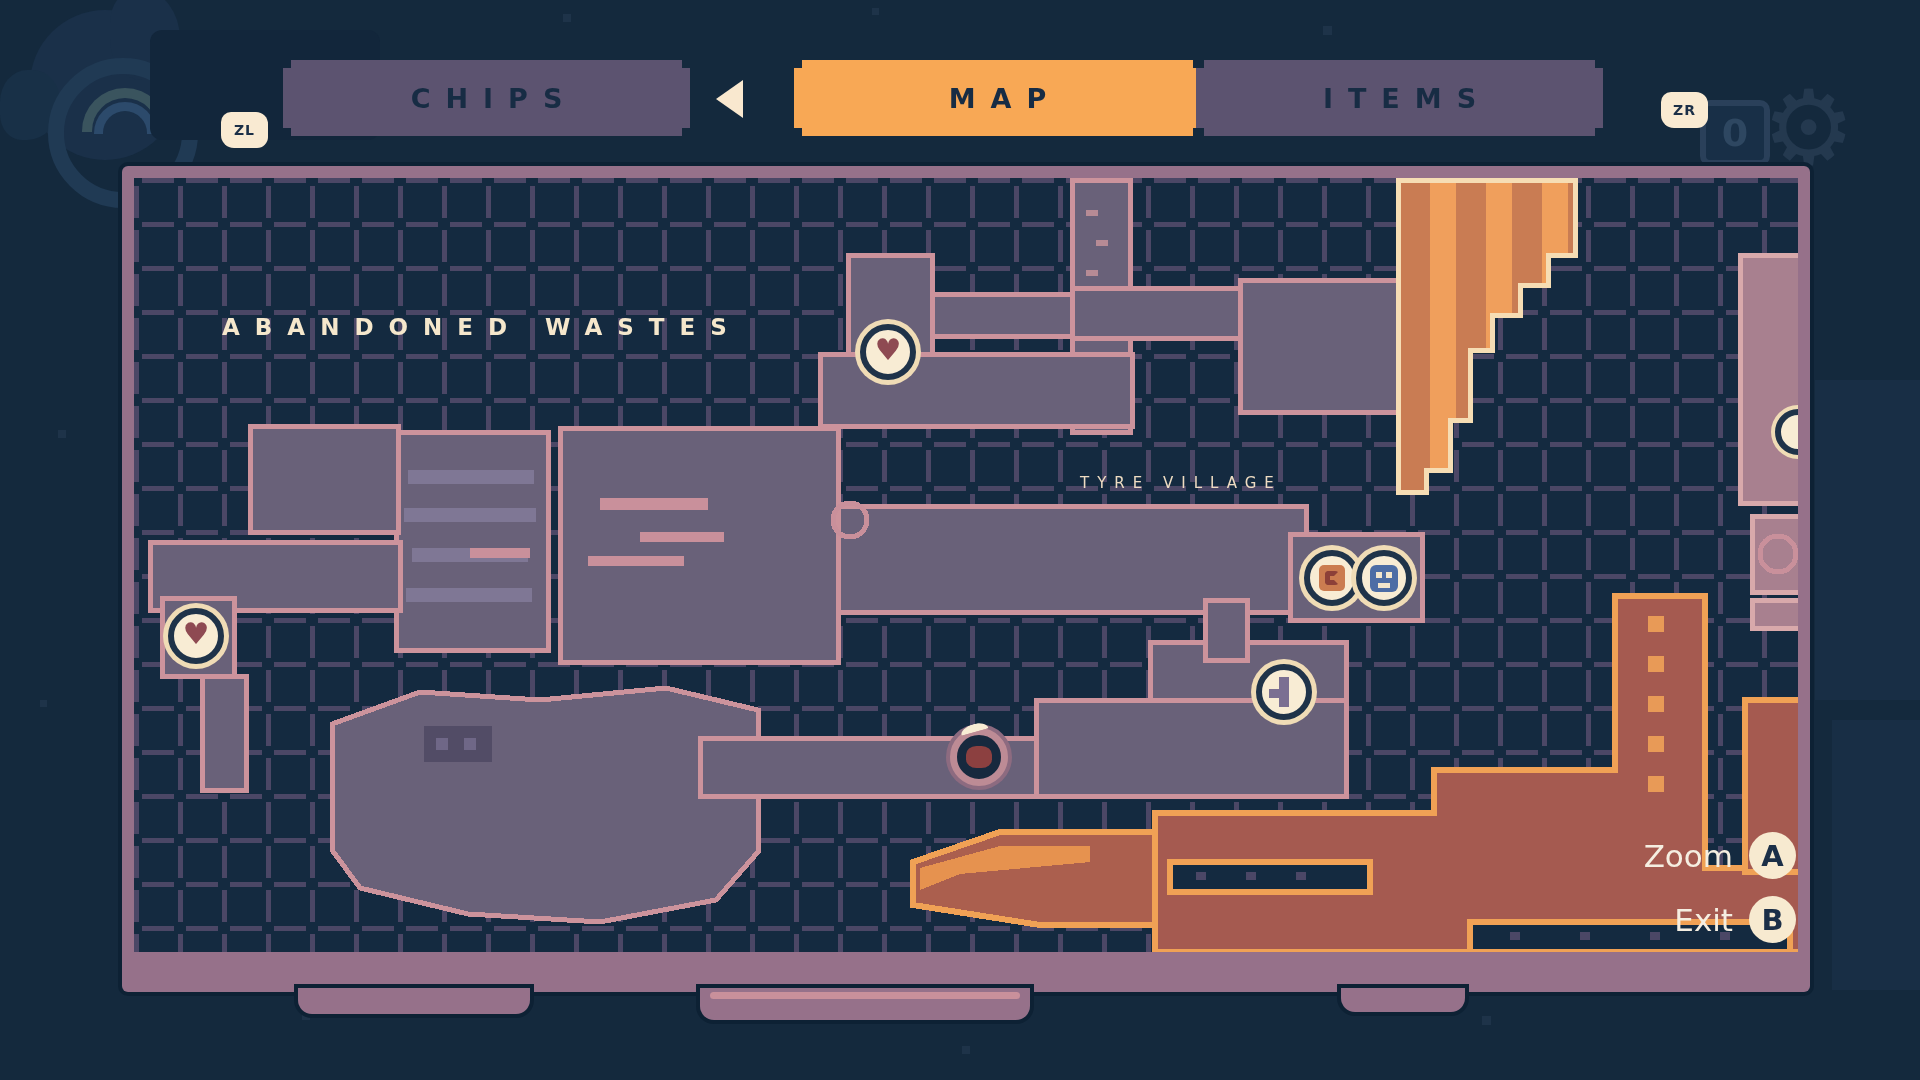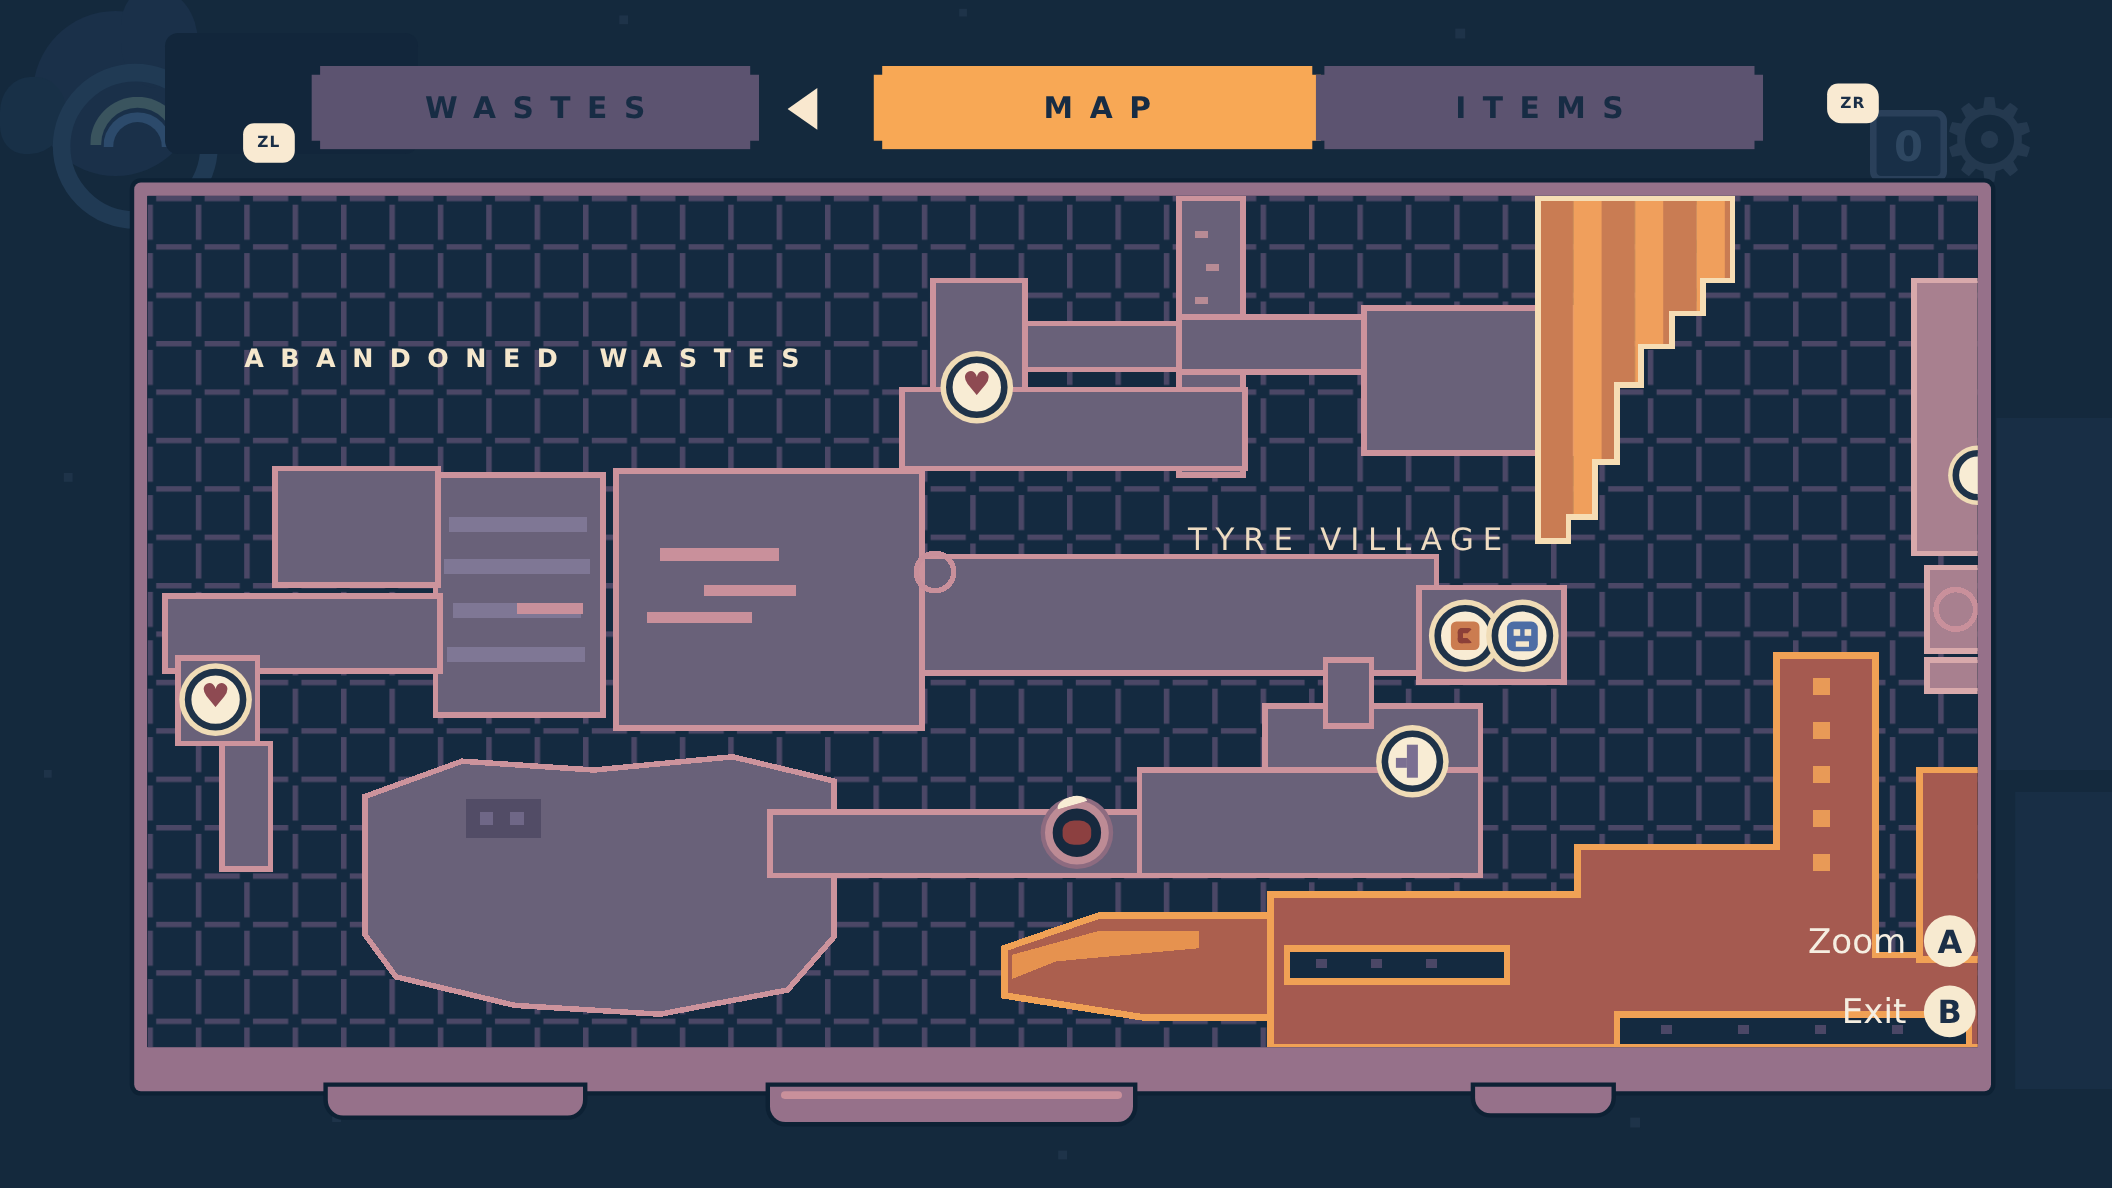--- a/index.html
+++ b/index.html
@@ -44,21 +44,21 @@
   .handle.h-left{left:298px;top:988px;width:232px;height:26px;}
   .handle.h-center{left:700px;top:988px;width:330px;height:32px;}
   .handle.h-right{left:1341px;top:988px;width:124px;height:24px;}
   .handle.h-center::before{content:"";position:absolute;left:10px;top:4px;right:10px;height:7px;background:#c9909b;border-radius:4px;}
   .panel-content{position:absolute;left:134px;top:178px;width:1664px;height:774px;background:#142a40;
                  overflow:hidden;box-shadow:inset 0 0 0 4px #0d2134;}
   .panel-content svg{position:absolute;left:0;top:0;}
 
   .region-title{position:absolute;left:88px;top:136px;color:#f5e7cc;font-size:23px;font-weight:700;
                 letter-spacing:15px;white-space:nowrap;}
-  .area-label{position:absolute;left:946px;top:296px;color:#eedcc2;font-size:28px;font-weight:500;
+  .area-label{position:absolute;left:946px;top:296px;color:#eedcc2;font-size:15px;font-weight:500;
               letter-spacing:8px;white-space:nowrap;}
 
   
   .marker{position:absolute;width:56px;height:56px;margin-left:-28px;margin-top:-28px;border-radius:50%;
           background:#f8ecd4;border:6px solid #1f3349;box-shadow:0 0 0 5px #f0dcb6;
           display:flex;align-items:center;justify-content:center;}
   .icon-heart{color:#8e4a52;font-size:30px;line-height:1;transform:translateY(-2px);}
   .glyph-shop{width:26px;height:26px;background:#cb7c50;border-radius:5px;position:relative;}
   .glyph-shop::after{content:"";position:absolute;inset:6px;border:5px solid #8c4038;border-right-color:transparent;border-radius:4px;}
   .glyph-save{width:28px;height:27px;background:#4d6da5;border-radius:6px;position:relative;}
@@ -100,26 +100,26 @@
   <div class="speck" style="left:872px;top:8px;width:7px;height:7px;"></div>
   <div class="speck" style="left:1482px;top:1016px;width:9px;height:9px;"></div>
   <div class="speck" style="left:302px;top:1012px;width:8px;height:8px;"></div>
   <div class="speck" style="left:962px;top:1046px;width:8px;height:8px;"></div>
   <div class="speck" style="left:58px;top:430px;width:8px;height:8px;"></div>
   <div class="speck" style="left:40px;top:700px;width:7px;height:7px;"></div>
   <div class="zero-badge">0</div>
   <div class="gear-decor">⚙</div>
 
   <div class="shoulder" style="left:221px;top:90px;margin-top:22px;">ZL</div>
-  <div class="tab inactive" style="left:283px;">WASTES</div>
+  <div class="tab inactive" style="left:283px;">CHIPS</div>
   <div class="arrow left" style="left:716px;top:80px;"></div>
   <div class="tab active" style="left:770px;">MAP</div>
   <div class="arrow right" style="left:1206px;top:80px;"></div>
   <div class="tab inactive" style="left:1196px;">ITEMS</div>
-  <div class="shoulder" style="left:1661px;top:76px;">ZR</div>
+  <div class="shoulder" style="left:1661px;top:92px;">ZR</div>
 
   <div class="panel-frame"></div>
   <div class="handle h-left"></div>
   <div class="handle h-center"></div>
   <div class="handle h-right"></div>
 
   <div class="panel-content">
     <svg width="1664" height="774" viewBox="134 178 1664 774">
       <defs>
         <pattern id="grid" x="134" y="178" width="44" height="44" patternUnits="userSpaceOnUse">

